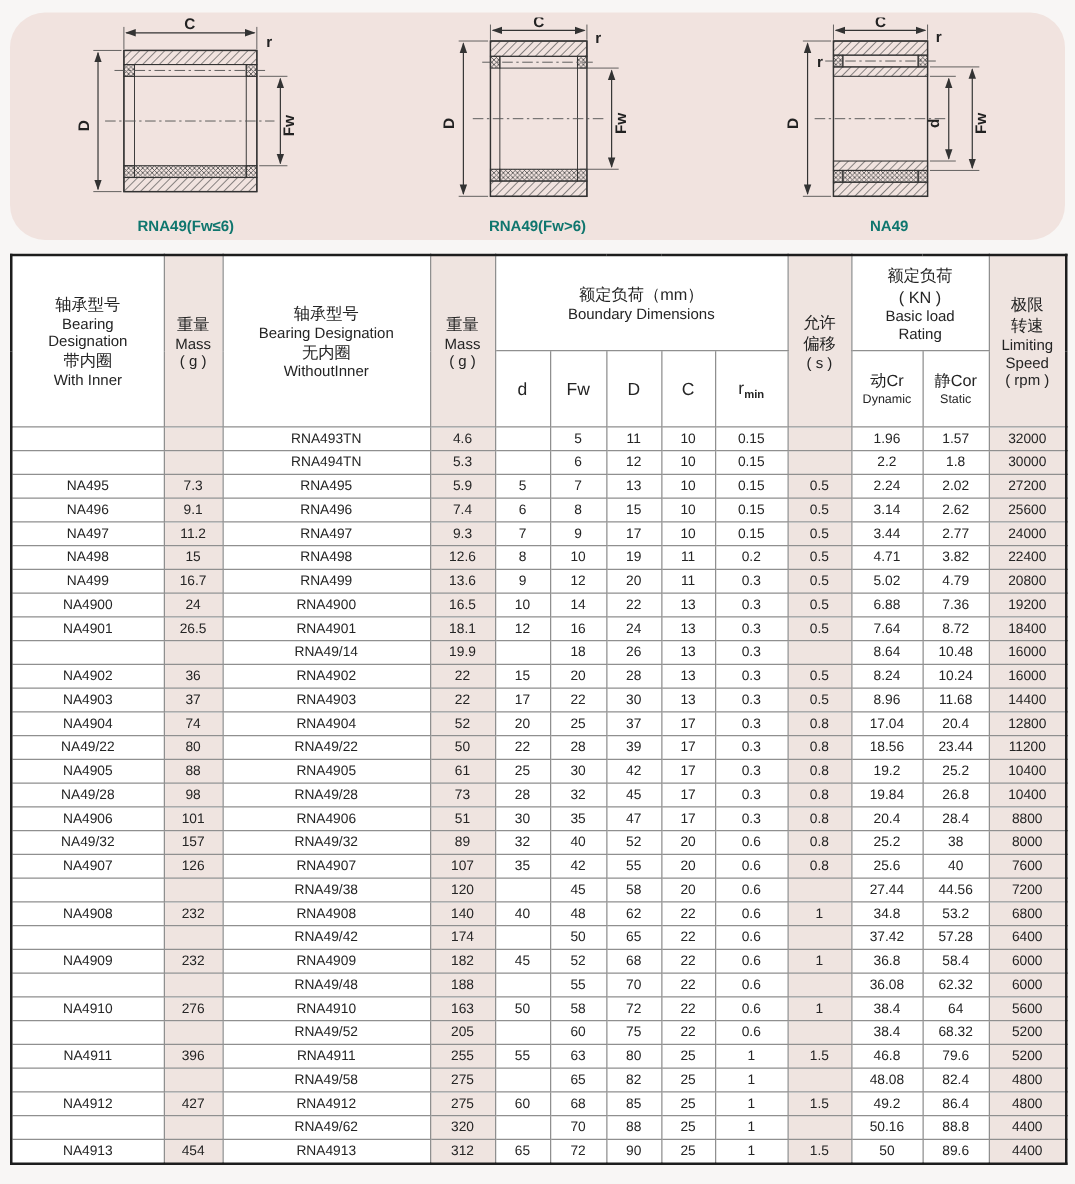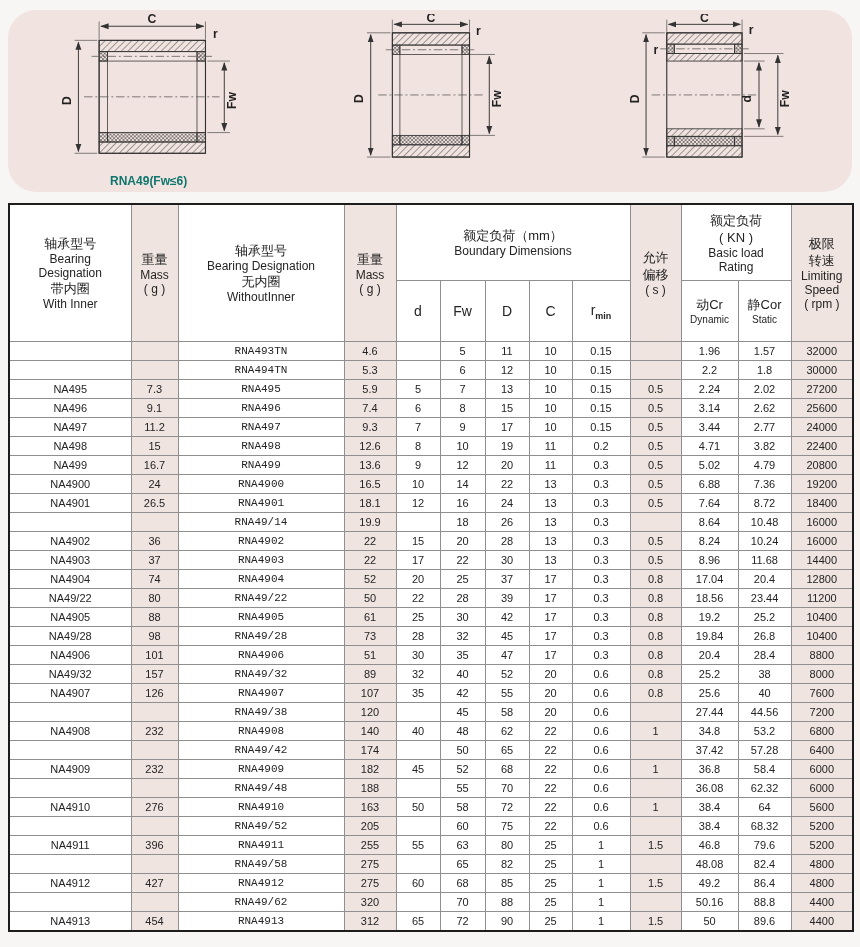--- a/index.html
+++ b/index.html
@@ -49,21 +49,21 @@
   }
   thead tr.hr1 th{height:75px;}
   thead tr.hr2 th{height:60px;}
   th .zh{font-size:13px;line-height:17px;text-align:center;}
   th .en{font-size:12px;line-height:14px;}
   th .en-sm{font-size:10px;line-height:13px;}
   th.dimcol{font-size:14px;}
   th sub{font-size:9px;font-weight:bold;}
   tbody td{height:18px;font-size:11px;line-height:18px;}
   td.left0{text-align:left;padding-left:16px;}
-  td.left2{text-align:left;padding-left:10px;font-family:Liberation Mono, monospace;}
+  td.left2{text-align:left;padding-left:10px;}
   .tint{background:#efe4e0;}
 </style>
 </head>
 <body>
 
 <div class="page">
 
   <svg width="0" height="0" style="position:absolute" aria-hidden="true">
     <defs>
       <pattern id="hatch" width="5" height="5" patternUnits="userSpaceOnUse" patternTransform="rotate(45)">
@@ -138,20 +138,21 @@
         <line class="cline" x1="70" y1="86" x2="182" y2="86"></line>
         <line class="ext" x1="83" y1="20" x2="58" y2="20"></line>
           <line class="ext" x1="83" y1="152" x2="58" y2="152"></line>
         <line class="dim" x1="62" y1="22" x2="62" y2="150" marker-start="url(#arr)" marker-end="url(#arr)"></line>
         <text class="dimtext" x="54" y="90" text-anchor="middle" transform="rotate(-90 54 90)">D</text>
         <line class="ext" x1="161" y1="43" x2="194" y2="43"></line>
           <line class="ext" x1="161" y1="129" x2="194" y2="129"></line>
         <line class="dim" x1="188" y1="45" x2="188" y2="127" marker-start="url(#arr)" marker-end="url(#arr)"></line>
         <text class="dimtext" x="200" y="90" text-anchor="middle" transform="rotate(-90 200 90)">Fw</text>
       </svg>
+      <div class="fig-caption">RNA49(Fw&gt;6)</div>
     </div>
 
     <div class="fig">
       <svg width="262" height="160" viewBox="0 0 250 170">
         <line class="ext" x1="78" y1="19" x2="78" y2="6"></line>
           <line class="ext" x1="158" y1="19" x2="158" y2="6"></line>
         <line class="dim" x1="80" y1="11" x2="156" y2="11" marker-start="url(#arr)" marker-end="url(#arr)"></line>
         <text class="dimtext" x="118" y="8" text-anchor="middle">C</text>
         <text class="dimtext" x="165" y="21">r</text>
         <text class="dimtext" x="64" y="42">r</text>
@@ -174,20 +175,21 @@
         <text class="dimtext" x="48" y="90" text-anchor="middle" transform="rotate(-90 48 90)">D</text>
         <line class="ext" x1="160" y1="50" x2="182" y2="50"></line>
           <line class="ext" x1="160" y1="122" x2="182" y2="122"></line>
         <line class="dim" x1="176" y1="52" x2="176" y2="120" marker-start="url(#arr)" marker-end="url(#arr)"></line>
         <text class="dimtext" x="168" y="90" text-anchor="middle" transform="rotate(-90 168 90)">d</text>
         <line class="ext" x1="160" y1="42" x2="202" y2="42"></line>
           <line class="ext" x1="160" y1="130" x2="202" y2="130"></line>
         <line class="dim" x1="196" y1="44" x2="196" y2="128" marker-start="url(#arr)" marker-end="url(#arr)"></line>
         <text class="dimtext" x="208" y="90" text-anchor="middle" transform="rotate(-90 208 90)">Fw</text>
       </svg>
+      <div class="fig-caption">NA49</div>
     </div>
   </div>
 
   <table class="spec">
     <colgroup>
       <col style="width:122px">
         <col style="width:47px">
         <col style="width:166px">
         <col style="width:52px">
       <col style="width:44px">

